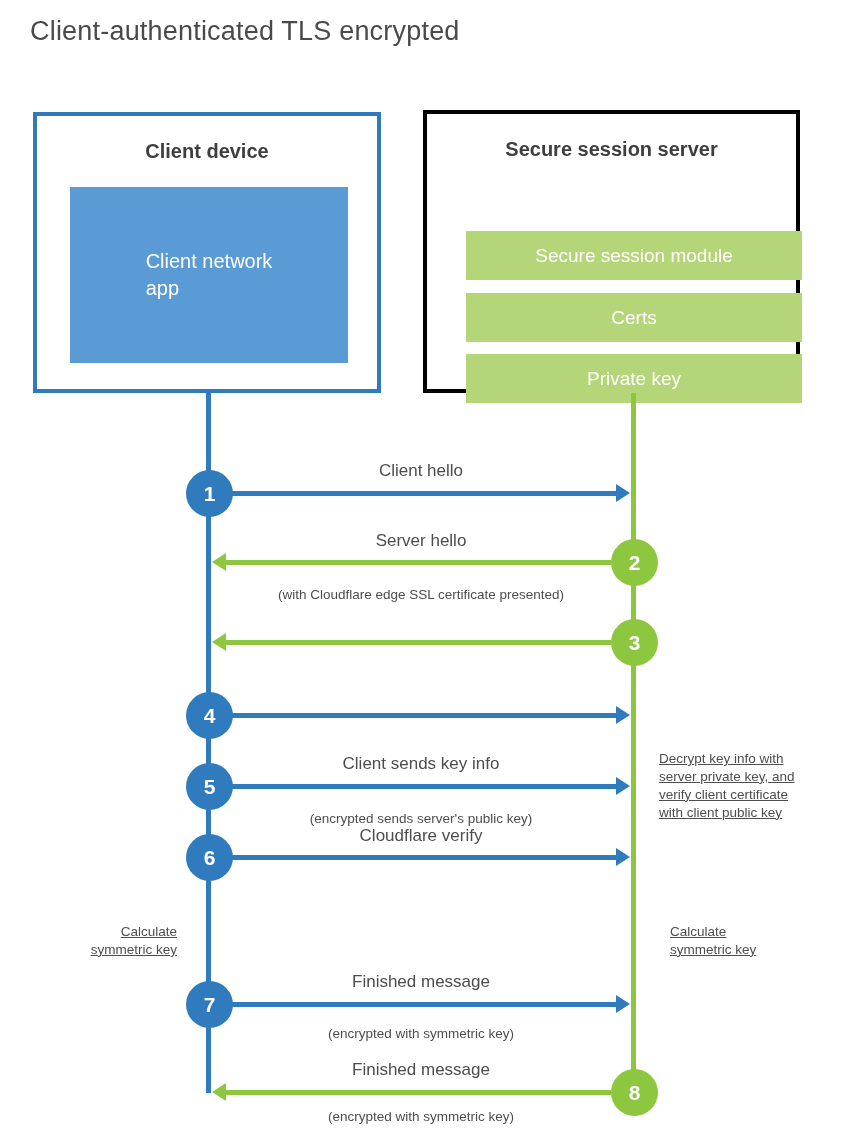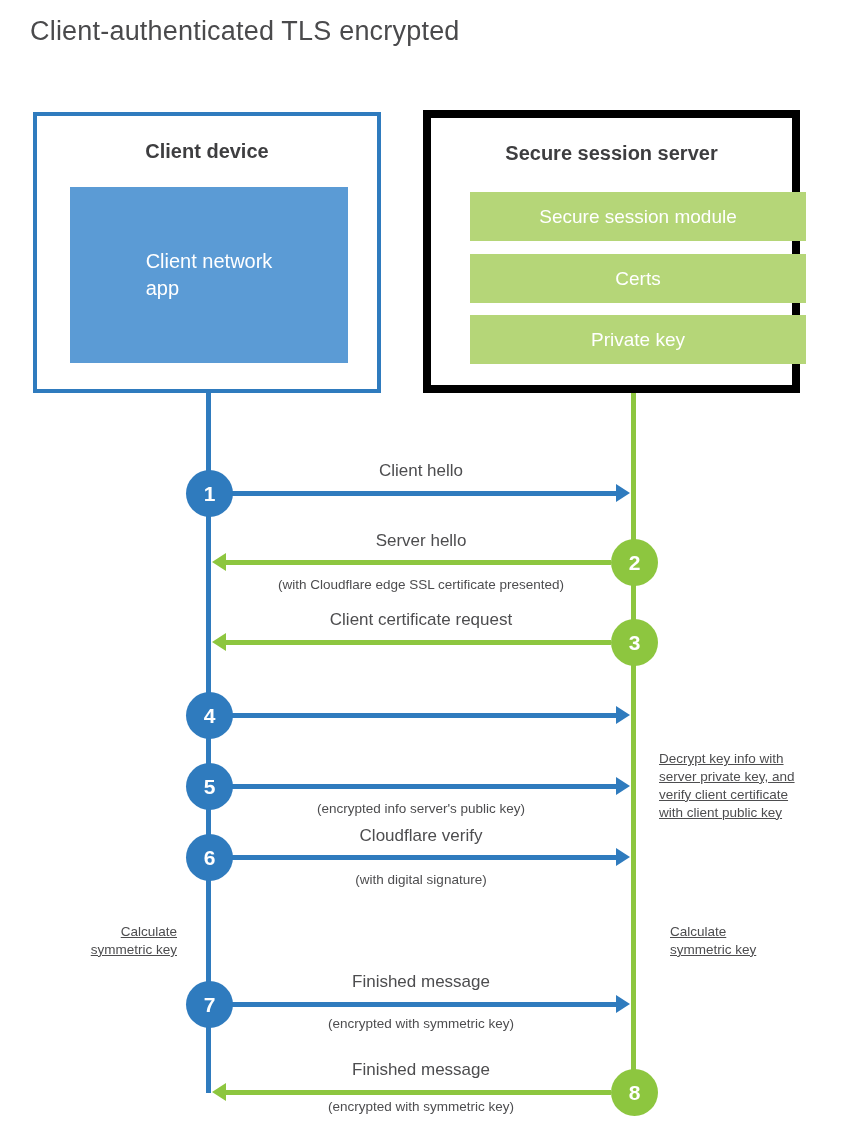--- a/index.html
+++ b/index.html
@@ -5,29 +5,29 @@
   html, body { margin:0; padding:0; background:#ffffff; }
   body { font-family:"Liberation Sans", sans-serif; }
   .canvas { position:relative; width:865px; height:1146px; background:#fff; overflow:hidden; }
 
   .diagram-title { position:absolute; left:30px; top:16px; font-size:27px; font-weight:300;
                    color:#4a4a4c; letter-spacing:0.2px; }
 
   
   .entity-box { position:absolute; background:#fff; box-sizing:border-box; }
   .client-box { left:33px; top:112px; width:348px; height:281px; border:4px solid #2F7BBE; }
-  .server-box { left:423px; top:110px; width:377px; height:283px; border:8px solid #000000; }
+  .server-box { left:423px; top:110px; width:377px; height:283px; border:4px solid #000000; }
   .entity-title { position:absolute; top:24px; left:0; width:100%; text-align:center;
                   font-size:20px; font-weight:bold; color:#3e3e40; }
   .client-inner { position:absolute; left:33px; top:71px; width:278px; height:176px;
                   background:#5B9BD5; color:#fff; font-size:20px; display:flex;
                   align-items:center; justify-content:center; text-align:left;
                   white-space:pre-line; line-height:1.35; }
   .server-bar { position:absolute; left:39px; width:336px; height:49px; background:#B5D678;
-                color:#fff; font-size:19px; display:flex; align-items:center; justify-content:center; }
+                color:#fff; font-size:19px; display:flex; align-items:center; justify-content:center;margin-top:43px; }
   .bar1 { top:74px; } .bar2 { top:136px; } .bar3 { top:197px; }
 
   
   .lifeline { position:absolute; width:5px; }
   .lifeline.blue  { left:206px; top:393px; height:700px; background:#2F7BBE; }
   .lifeline.green { left:631px; top:393px; height:702px; background:#8DC63F; }
 
   
   .badge { position:absolute; width:47px; height:47px; border-radius:50%; color:#fff;
            font-size:21px; font-weight:bold; display:flex; align-items:center;
@@ -50,21 +50,21 @@
                          border-right:14px solid #8DC63F; }
   .a1{left:232px;top:491px;width:385px} .a2{left:225px;top:560px;width:386px}
   .a3{left:225px;top:640px;width:386px} .a4{left:232px;top:713px;width:385px}
   .a5{left:232px;top:784px;width:385px} .a6{left:232px;top:855px;width:385px}
   .a7{left:232px;top:1002px;width:385px} .a8{left:225px;top:1090px;width:386px}
 
   
   .msg-label { position:absolute; left:221px; width:400px; text-align:center;
                font-size:17px; color:#4d4d4f; }
   .msg-sub { position:absolute; left:221px; width:400px; text-align:center;
-             font-size:13.5px; color:#4d4d4f; }
+             font-size:13.5px; color:#4d4d4f;margin-top:10px; }
   .l1{top:461px} .l2{top:531px} .l3{top:610px} .l4{top:683px} .l5{top:754px}
   .l6{top:826px} .l7{top:972px} .l8{top:1060px}
   .sub2{top:577px} .sub5{top:801px} .sub6{top:872px} .sub7{top:1016px} .sub8{top:1099px}
 
   
   .note { position:absolute; font-size:13.5px; color:#4d4d4f; line-height:1.33;
           white-space:pre-line;text-decoration:underline; }
   .note-calc-left { right:688px; top:923px; text-align:right; width:140px; }
   .note-calc-right { left:670px; top:923px; text-align:left; }
   .note-decrypt { left:659px; top:750px; width:175px; text-align:left; }
@@ -96,33 +96,32 @@
   <div class="harrow blue right a1"></div>
   <div class="msg-label l1">Client hello</div>
 
   <div class="badge green b2">2</div>
   <div class="harrow green left a2"></div>
   <div class="msg-label l2">Server hello</div>
   <div class="msg-sub sub2">(with Cloudflare edge SSL certificate presented)</div>
 
   <div class="badge green b3">3</div>
   <div class="harrow green left a3"></div>
-  <div class="msg-label l3">Client certificate request</div>
 
   <div class="badge blue b4">4</div>
   <div class="harrow blue right a4"></div>
 
   <div class="badge blue b5">5</div>
   <div class="harrow blue right a5"></div>
-  <div class="msg-sub sub5">(encrypted info server's public key)</div>
+  <div class="msg-label l5">Client sends key info</div>
+  <div class="msg-sub sub5">(encrypted sends server's public key)</div>
 
   <div class="badge blue b6">6</div>
   <div class="harrow blue right a6"></div>
   <div class="msg-label l6">Cloudflare verify</div>
-  <div class="msg-sub sub6">(with digital signature)</div>
 
   <div class="badge blue b7">7</div>
   <div class="harrow blue right a7"></div>
   <div class="msg-label l7">Finished message</div>
   <div class="msg-sub sub7">(encrypted with symmetric key)</div>
 
   <div class="badge green b8">8</div>
   <div class="harrow green left a8"></div>
   <div class="msg-label l8">Finished message</div>
   <div class="msg-sub sub8">(encrypted with symmetric key)</div>

